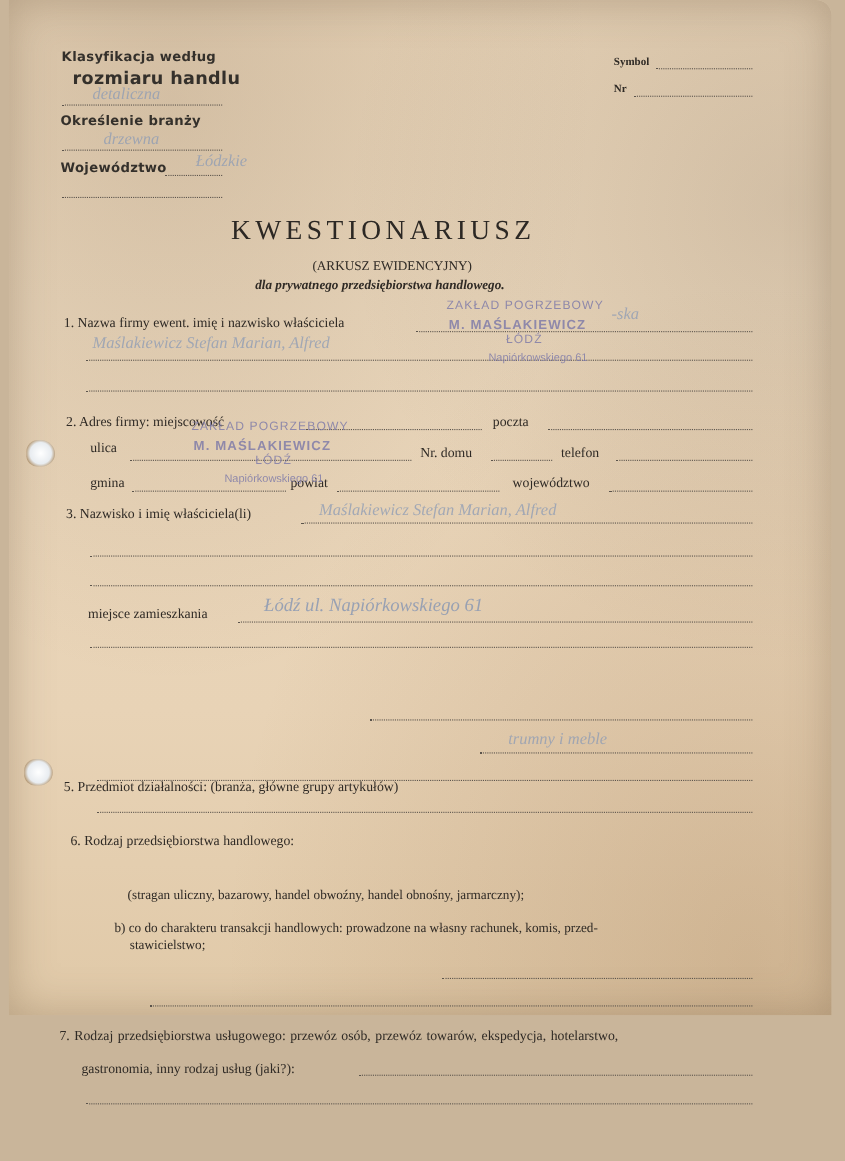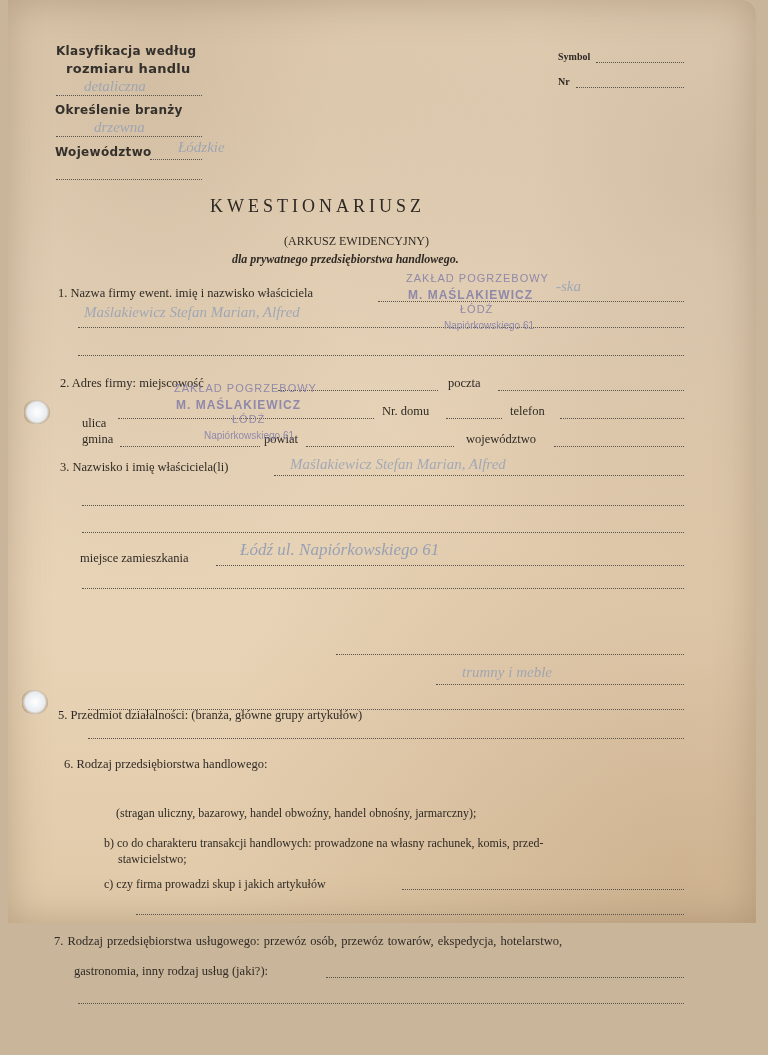--- a/index.html
+++ b/index.html
@@ -30,60 +30,60 @@
     position: absolute; width: 26px; height: 24px; border-radius: 45% 55% 50% 40%;
     background: radial-gradient(circle at 50% 50%, #ffffff 0%, #e8ecf0 55%, #b89e7c 75%, #d8c2a2 100%);
   }
 </style>
 </head>
 <body>
 
 <div class="page">
 
   <div class="abs sans" style="left:48px;top:44px;font-size:12px;">Klasyfikacja według</div>
-  <div class="abs sans" style="left:58px;top:61px;font-size:13px;">rozmiaru handlu</div>
+  <div class="abs sans" style="left:58px;top:61px;font-size:16px;">rozmiaru handlu</div>
   <div class="abs hand" style="left:76px;top:78px;font-size:15px;">detaliczna</div>
   <div class="dots" style="left:48px;top:95px;width:146px;"></div>
 
   <div class="abs sans" style="left:47px;top:103px;font-size:12px;">Określenie branży</div>
   <div class="abs hand" style="left:86px;top:119px;font-size:15px;">drzewna</div>
   <div class="dots" style="left:48px;top:136px;width:146px;"></div>
 
   <div class="abs sans" style="left:47px;top:145px;font-size:12px;">Województwo</div>
   <div class="abs hand" style="left:170px;top:139px;font-size:15px;">Łódzkie</div>
   <div class="dots" style="left:142px;top:159px;width:52px;"></div>
   <div class="dots" style="left:48px;top:179px;width:146px;"></div>
 
   <div class="abs b" style="left:550px;top:51px;font-size:10px;">Symbol</div>
   <div class="dots" style="left:588px;top:62px;width:88px;"></div>
   <div class="abs b" style="left:550px;top:76px;font-size:10px;">Nr</div>
   <div class="dots" style="left:568px;top:87px;width:108px;"></div>
 
-  <div class="abs" style="left:202px;top:196px;font-size:18px;letter-spacing:4px;color:#2c2824;">KWESTIONARIUSZ</div>
+  <div class="abs" style="left:202px;top:196px;font-size:25px;letter-spacing:4px;color:#2c2824;">KWESTIONARIUSZ</div>
   <div class="abs" style="left:276px;top:234px;font-size:12px;">(ARKUSZ EWIDENCYJNY)</div>
   <div class="abs b" style="left:224px;top:252px;font-size:12px;font-style:italic;">dla prywatnego przedsiębiorstwa handlowego.</div>
 
   <div class="abs t" style="left:50px;top:286px;">1. Nazwa firmy ewent. imię i nazwisko właściciela</div>
   <div class="dots" style="left:370px;top:301px;width:306px;"></div>
   <div class="abs hand" style="left:76px;top:304px;font-size:15px;">Maślakiewicz Stefan Marian, Alfred</div>
   <div class="abs hand" style="left:548px;top:278px;font-size:15px;">-ska</div>
   <div class="dots" style="left:70px;top:327px;width:606px;"></div>
   <div class="dots" style="left:70px;top:355px;width:606px;"></div>
 
   <div class="abs stamp" style="left:398px;top:272px;font-size:11px;">ZAKŁAD POGRZEBOWY</div>
   <div class="abs stamp" style="left:400px;top:288px;font-size:12px;font-weight:bold;">M. MAŚLAKIEWICZ</div>
   <div class="abs stamp" style="left:452px;top:303px;font-size:11px;">ŁÓDŹ</div>
   <div class="abs stamp" style="left:436px;top:320px;font-size:10px;letter-spacing:0;">Napiórkowskiego 61</div>
 
   <div class="abs t" style="left:52px;top:376px;">2. Adres firmy: miejscowość</div>
   <div class="dots" style="left:270px;top:390px;width:160px;"></div>
   <div class="abs t" style="left:440px;top:376px;">poczta</div>
   <div class="dots" style="left:490px;top:390px;width:186px;"></div>
 
-  <div class="abs t" style="left:74px;top:416px;">ulica</div>
+  <div class="abs t" style="left:74px;top:400px;">ulica</div>
   <div class="dots" style="left:110px;top:418px;width:256px;"></div>
   <div class="abs t" style="left:374px;top:404px;">Nr. domu</div>
   <div class="dots" style="left:438px;top:418px;width:56px;"></div>
   <div class="abs t" style="left:502px;top:404px;">telefon</div>
   <div class="dots" style="left:552px;top:418px;width:124px;"></div>
 
   <div class="abs t" style="left:74px;top:432px;">gmina</div>
   <div class="dots" style="left:112px;top:446px;width:140px;"></div>
   <div class="abs t" style="left:256px;top:432px;">powiat</div>
   <div class="dots" style="left:298px;top:446px;width:148px;"></div>
@@ -110,21 +110,20 @@
   <div class="abs t" style="left:50px;top:708px;">5. Przedmiot działalności: (branża, główne grupy artykułów)</div>
   <div class="dots" style="left:428px;top:684px;width:248px;"></div>
   <div class="abs hand" style="left:454px;top:664px;font-size:15px;">trumny i meble</div>
   <div class="dots" style="left:80px;top:709px;width:596px;"></div>
   <div class="dots" style="left:80px;top:738px;width:596px;"></div>
 
   <div class="abs t" style="left:56px;top:757px;">6. Rodzaj przedsiębiorstwa handlowego:</div>
   <div class="abs" style="left:108px;top:806px;font-size:12px;">(stragan uliczny, bazarowy, handel obwoźny, handel obnośny, jarmarczny);</div>
   <div class="abs" style="left:96px;top:836px;font-size:12px;">b) co do charakteru transakcji handlowych: prowadzone na własny rachunek, komis, przed-</div>
   <div class="abs" style="left:110px;top:852px;font-size:12px;">stawicielstwo;</div>
-  <div class="abs" style="left:96px;top:877px;font-size:12px;">c) czy firma prowadzi skup i jakich artykułów</div>
   <div class="dots" style="left:394px;top:889px;width:282px;"></div>
   <div class="dots" style="left:128px;top:914px;width:548px;"></div>
 
   <div class="abs t" style="left:46px;top:934px;word-spacing:1px;">7. Rodzaj przedsiębiorstwa usługowego: przewóz osób, przewóz towarów, ekspedycja, hotelarstwo,</div>
   <div class="abs t" style="left:66px;top:964px;">gastronomia, inny rodzaj usług (jaki?):</div>
   <div class="dots" style="left:318px;top:977px;width:358px;"></div>
   <div class="dots" style="left:70px;top:1003px;width:606px;"></div>
 </div>
 
 <div class="hole" style="left:24px;top:400px;"></div>

